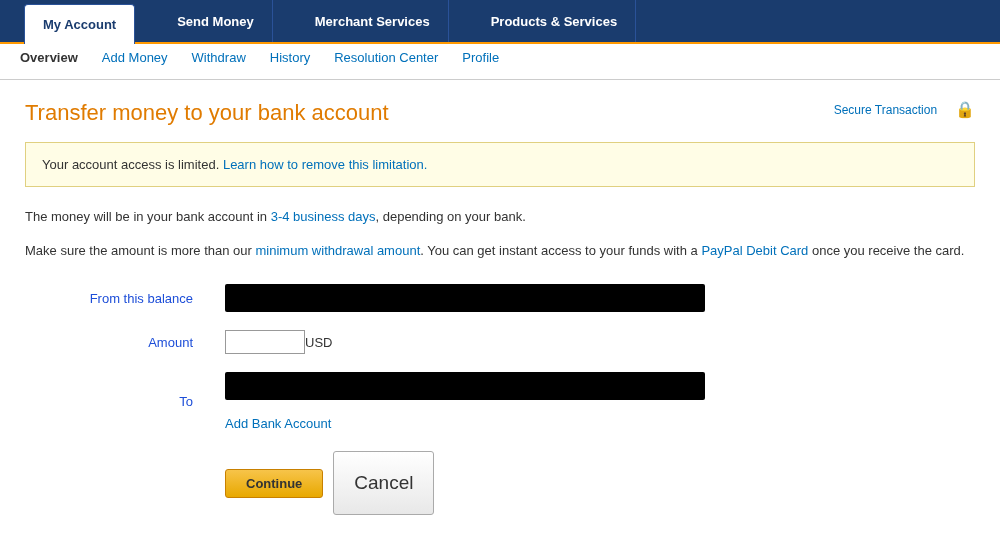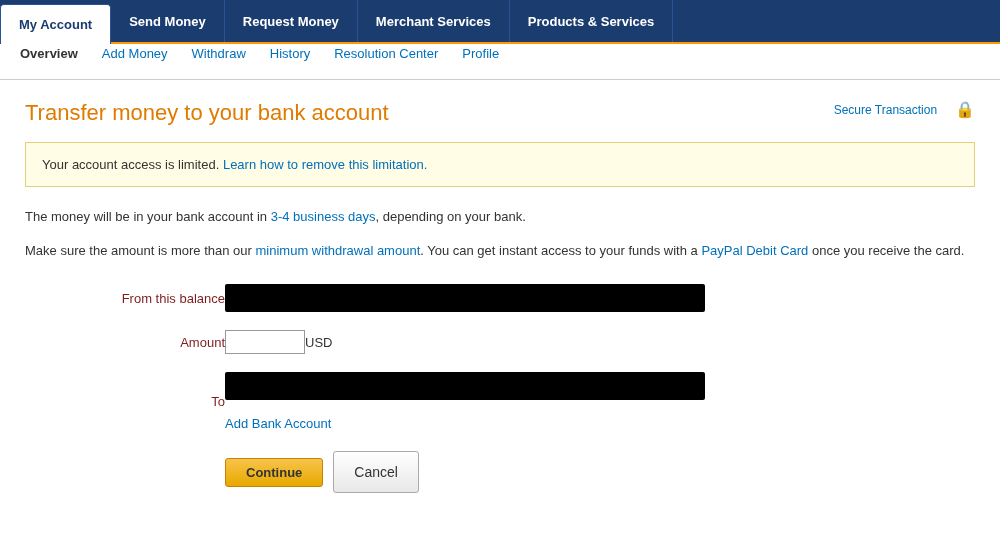--- a/index.html
+++ b/index.html
@@ -17,20 +17,21 @@
       display: flex;
       align-items: center;
       padding: 17px 18px;
       color: #fff;
       font-size: 13px;
       font-weight: bold;
       cursor: pointer;
       border-right: 1px solid #2a5298;
       text-decoration: none;
       position: relative;
+      margin-left: 24px;
     }
     .top-nav-tab:first-child {
       background: #fff;
       color: #1a3c6e;
       border-radius: 4px 4px 0 0;
       margin-top: 4px;
       height: 40px;
       border: 1px solid #ccc;
       border-bottom: none;
     }
@@ -40,22 +41,22 @@
       border-radius: 4px 4px 0 0;
       margin-top: 4px;
       height: 40px;
       border: 1px solid #2a5298;
       border-bottom: none;
     }
 
     
     .sub-nav {
       display: flex;
-      align-items: flex-end;
-      padding: 12px 10px;
+      align-items: flex-start;
+      padding: 0 10px;
       height: 36px;
       background: #fff;
       border-bottom: 1px solid #ccc;
       gap: 4px;
     }
     .sub-nav-item {
       padding: 6px 10px;
       font-size: 13px;
       color: #0070ba;
       cursor: pointer;
@@ -123,23 +124,23 @@
       margin-top: 24px;
     }
     .form-row {
       display: flex;
       align-items: center;
       margin-bottom: 18px;
     }
     .form-label {
       width: 200px;
       text-align: right;
-      padding-right: 0;
-      font-size: 13px;
-      color: #7f1d1d;
+      padding-right: 32px;
+      font-size: 13px;
+      color: #1d4ed8;
     }
     .form-field {
       flex: 1;
       max-width: 480px;
     }
     .black-bar {
       background: #000;
       height: 28px;
       width: 100%;
       max-width: 480px;
@@ -183,34 +184,33 @@
       padding: 6px 20px;
       font-size: 13px;
       font-weight: bold;
       color: #333;
       cursor: pointer;
       border-radius: 3px;
     }
     .btn-cancel {
       background: linear-gradient(to bottom, #fff, #e8e8e8);
       border: 1px solid #aaa;
-      padding: 12px 20px;
-      font-size: 14px;
+      padding: 20px 20px;
+      font-size: 19px;
       color: #333;
       cursor: pointer;
       border-radius: 3px;
     }
   </style>
 </head>
 <body>
 
 <nav class="top-nav">
   <a class="top-nav-tab active-tab">My Account</a>
   <a class="top-nav-tab">Send Money</a>
-  <a class="top-nav-tab">Request Money</a>
   <a class="top-nav-tab">Merchant Services</a>
   <a class="top-nav-tab">Products &amp; Services</a>
 </nav>
 
 <nav class="sub-nav">
   <a class="sub-nav-item active">Overview</a>
   <a class="sub-nav-item">Add Money</a>
   <a class="sub-nav-item">Withdraw</a>
   <a class="sub-nav-item">History</a>
   <a class="sub-nav-item">Resolution Center</a>

